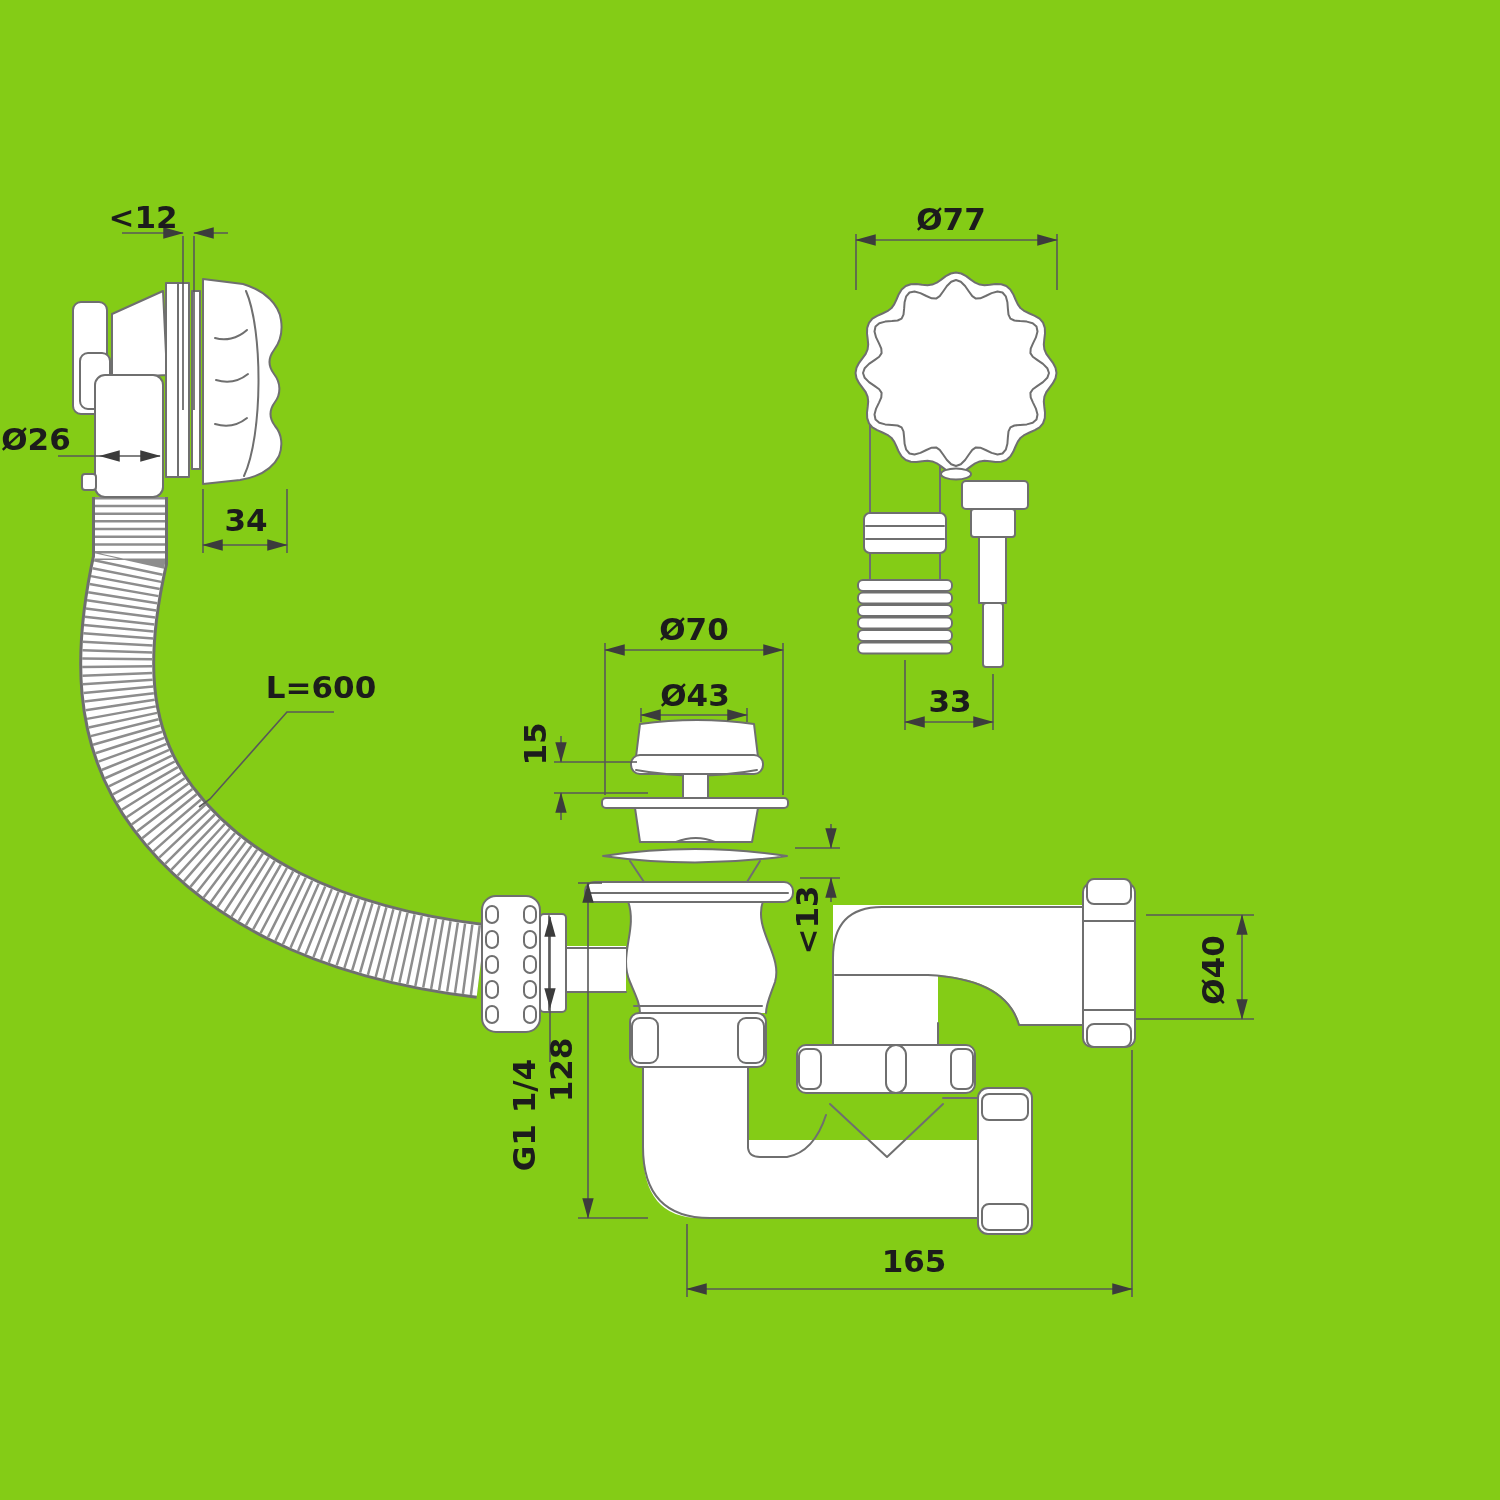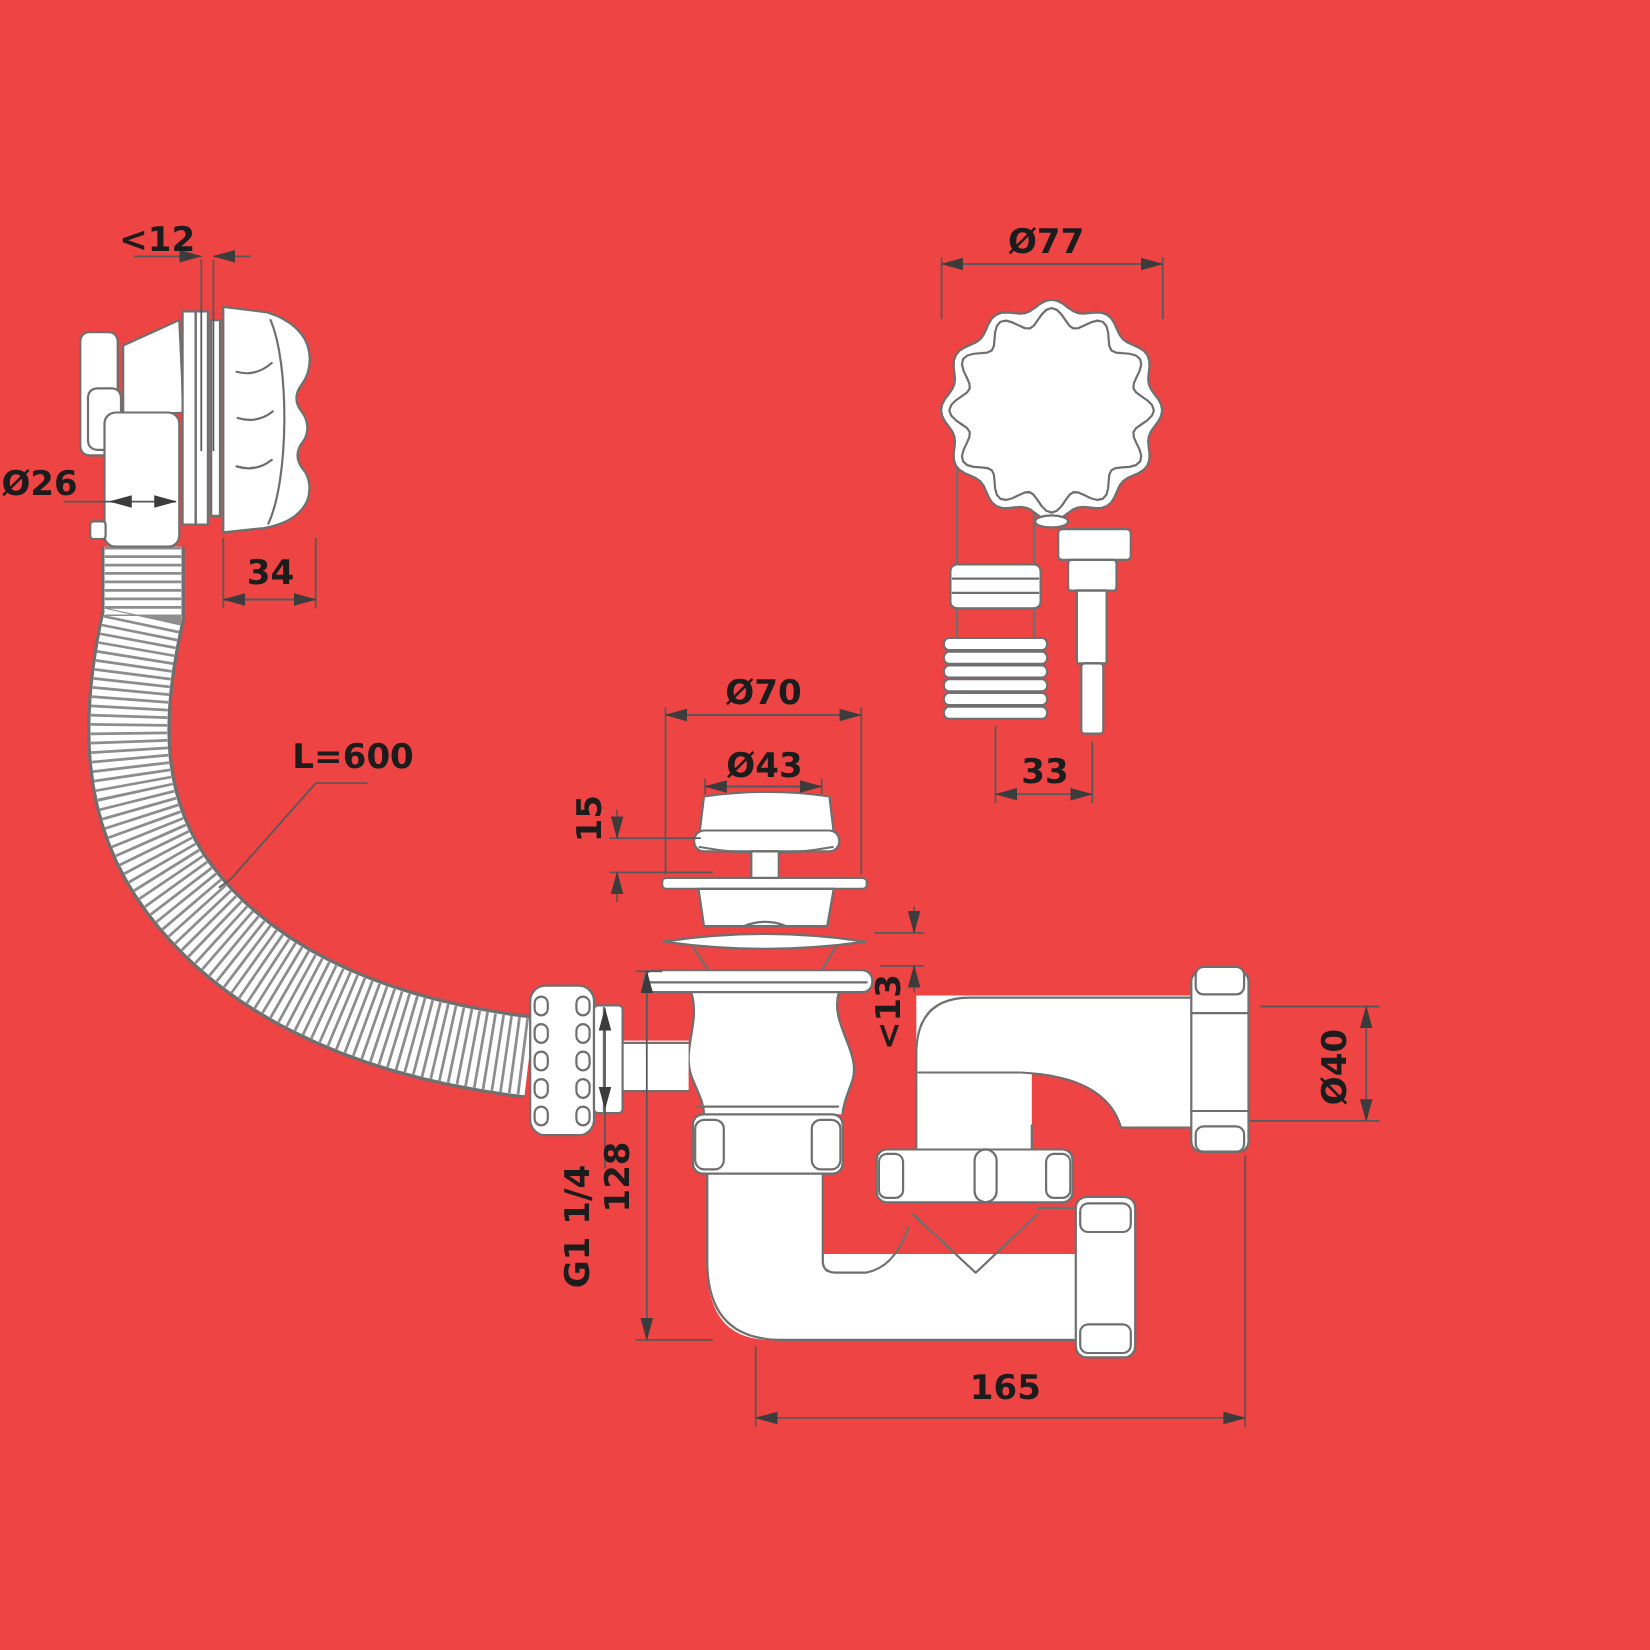--- a/index.html
+++ b/index.html
@@ -1,16 +1,16 @@
 <!DOCTYPE html>
 <html><head>
 <meta charset="utf-8">
 <style>
   html,body{margin:0;padding:0;background:#ffffff;}
-  .canvas{position:relative;width:1500px;height:1500px;background:#ef4444;overflow:hidden;
+  .canvas{position:relative;width:1500px;height:1500px;background:#84cc16;overflow:hidden;
           font-family:"DejaVu Sans", sans-serif;}
   svg{display:block;}
   .ln  {fill:none;stroke:#6f6f6f;stroke-width:2;stroke-linecap:round;stroke-linejoin:round;}
   .lnf {fill:#ffffff;stroke:#6f6f6f;stroke-width:2;stroke-linejoin:round;}
   .wf  {fill:#ffffff;stroke:none;}
   .dim {fill:none;stroke:#585858;stroke-width:1.6;}
   .dtx {font-family:"DejaVu Sans",sans-serif;font-size:31px;font-weight:700;fill:#1c1c1c;}
   .hoseEdge{fill:none;stroke:#6f6f6f;stroke-width:76;}
   .hoseCore{fill:none;stroke:#ffffff;stroke-width:70;}
   .ribs{fill:none;stroke:#8d8d8d;stroke-width:70;stroke-dasharray:2.5 5.2;}

